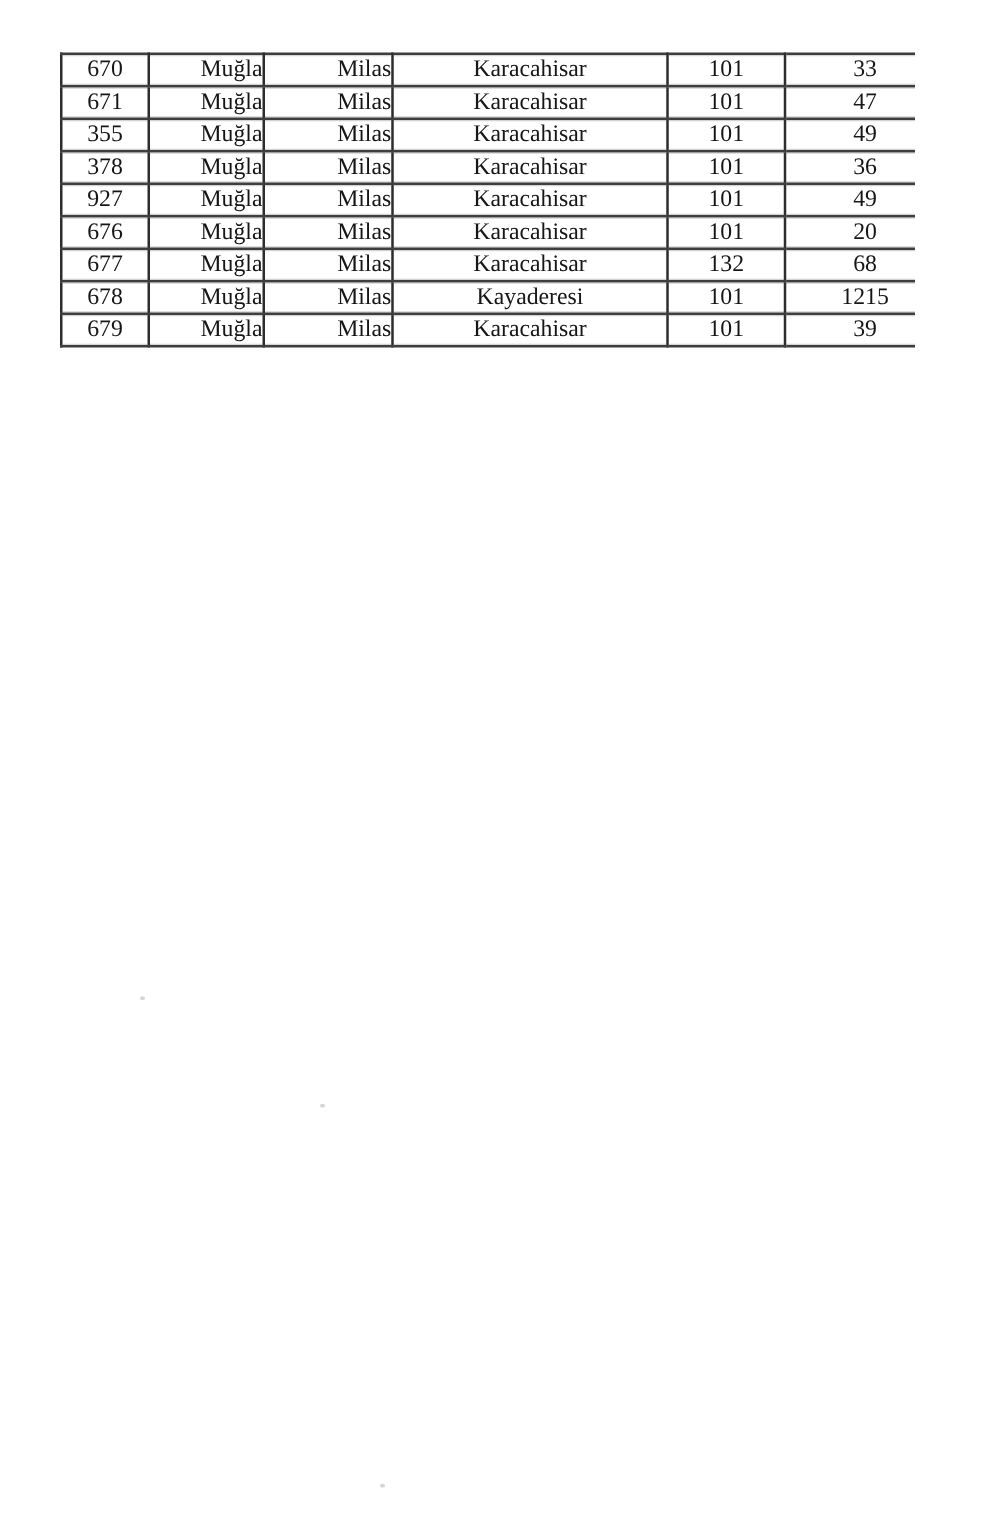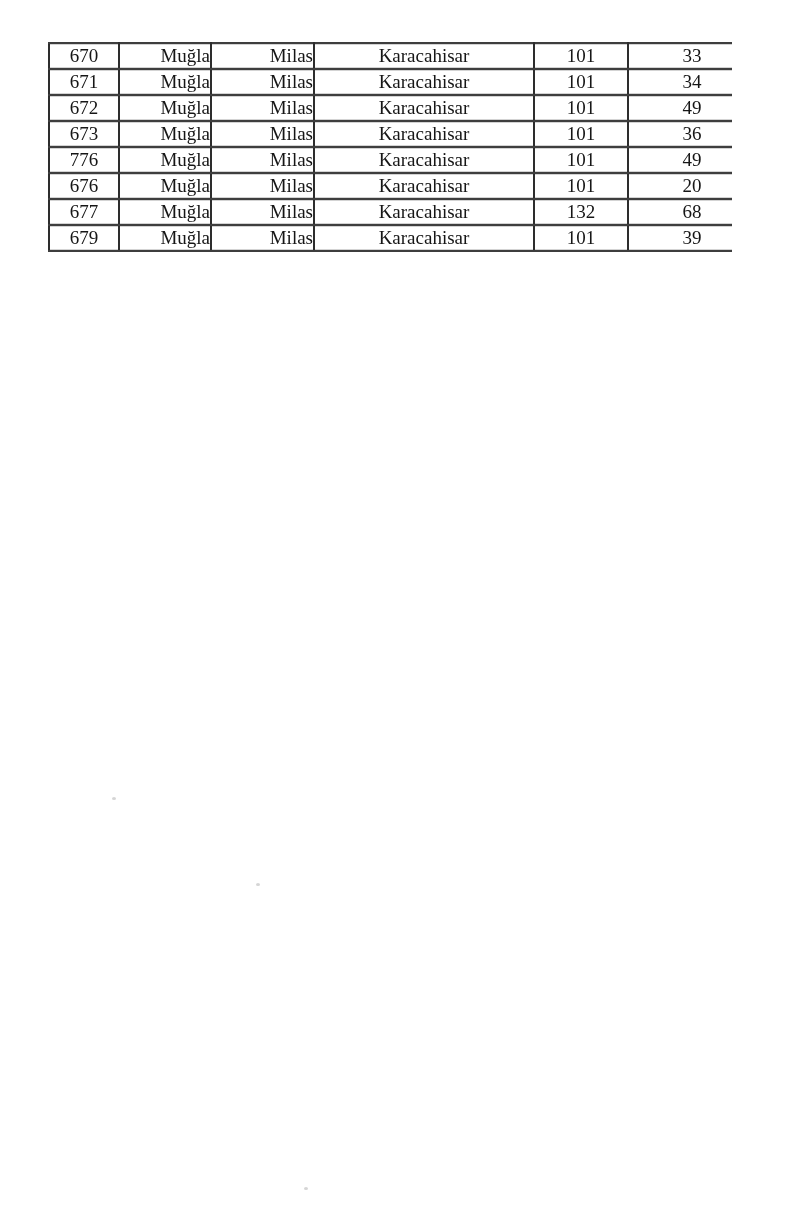--- a/index.html
+++ b/index.html
@@ -75,40 +75,40 @@
           <td class="align-center">Karacahisar</td>
           <td class="align-center">101</td>
           <td class="align-center">33</td>
         </tr>
         <tr>
           <td class="align-center">671</td>
           <td class="align-left">Muğla</td>
           <td class="align-left">Milas</td>
           <td class="align-center">Karacahisar</td>
           <td class="align-center">101</td>
-          <td class="align-center">34</td>
+          <td class="align-center">47</td>
         </tr>
         <tr>
-          <td class="align-center">672</td>
+          <td class="align-center">355</td>
           <td class="align-left">Muğla</td>
           <td class="align-left">Milas</td>
           <td class="align-center">Karacahisar</td>
           <td class="align-center">101</td>
           <td class="align-center">49</td>
         </tr>
         <tr>
-          <td class="align-center">673</td>
+          <td class="align-center">378</td>
           <td class="align-left">Muğla</td>
           <td class="align-left">Milas</td>
           <td class="align-center">Karacahisar</td>
           <td class="align-center">101</td>
           <td class="align-center">36</td>
         </tr>
         <tr>
-          <td class="align-center">776</td>
+          <td class="align-center">927</td>
           <td class="align-left">Muğla</td>
           <td class="align-left">Milas</td>
           <td class="align-center">Karacahisar</td>
           <td class="align-center">101</td>
           <td class="align-center">49</td>
         </tr>
         <tr>
           <td class="align-center">676</td>
           <td class="align-left">Muğla</td>
           <td class="align-left">Milas</td>
@@ -118,20 +118,28 @@
         </tr>
         <tr>
           <td class="align-center">677</td>
           <td class="align-left">Muğla</td>
           <td class="align-left">Milas</td>
           <td class="align-center">Karacahisar</td>
           <td class="align-center">132</td>
           <td class="align-center">68</td>
         </tr>
         <tr>
+          <td class="align-center">678</td>
+          <td class="align-left">Muğla</td>
+          <td class="align-left">Milas</td>
+          <td class="align-center">Kayaderesi</td>
+          <td class="align-center">101</td>
+          <td class="align-center">1215</td>
+        </tr>
+        <tr>
           <td class="align-center">679</td>
           <td class="align-left">Muğla</td>
           <td class="align-left">Milas</td>
           <td class="align-center">Karacahisar</td>
           <td class="align-center">101</td>
           <td class="align-center">39</td>
         </tr>
       </tbody>
   </table>
   <div id="speck-layer">

